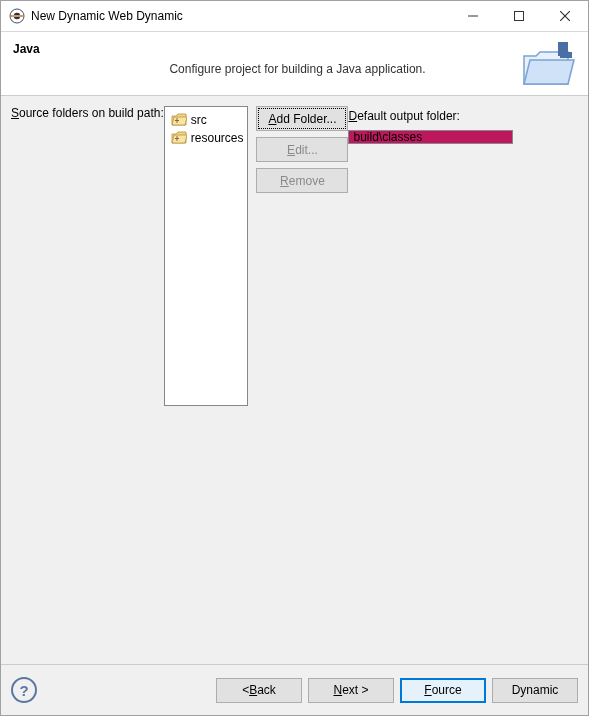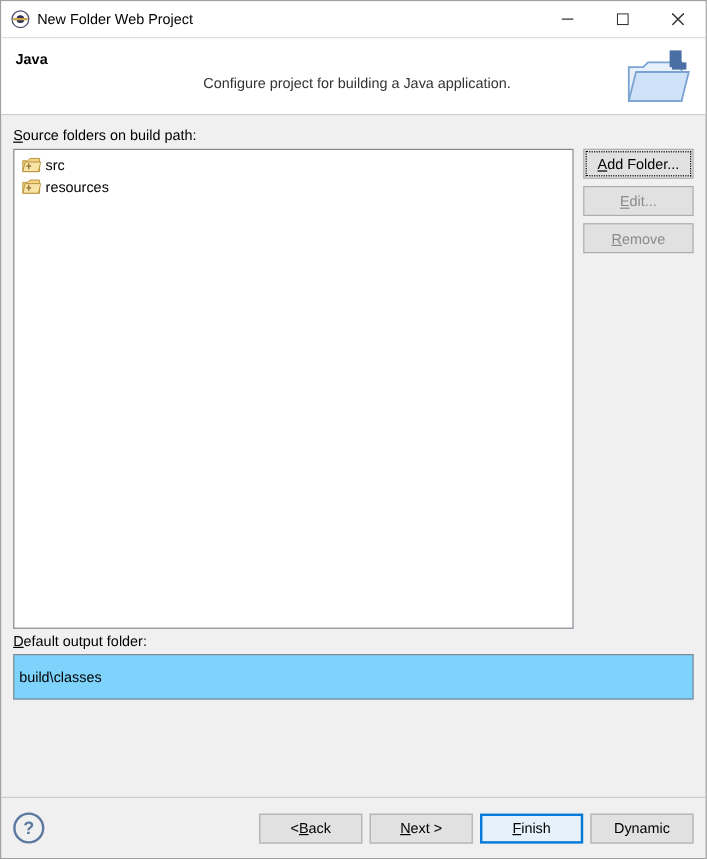--- a/index.html
+++ b/index.html
@@ -6,51 +6,51 @@
   body { width: 589px; height: 716px; background: #f0f0f0; border: 1px solid #a0a0a0; display: flex; flex-direction: column; }
   .titlebar { height: 31px; display: flex; align-items: center; padding-left: 8px; background: #fff; border-bottom: 1px solid #d8d8d8; }
   .titlebar-icon { width: 16px; height: 16px; margin-right: 6px; }
   .titlebar-text { font-size: 12px; flex: 1; color: #000; }
   .winbtn { width: 46px; height: 30px; display: flex; align-items: center; justify-content: center; }
   .winbtn svg { display: block; }
   .header { background: #fff; border-bottom: 1px solid #ccc; padding: 10px 12px 14px; position: relative; min-height: 64px; }
   .header-title { font-size: 12px; font-weight: bold; color: #000; }
   .header-sub { font-size: 12px; color: #333; margin-top: 6px; padding-left: 6px; text-align: center; }
   .header-icon { position: absolute; right: 12px; top: 8px; }
-  .content { flex: 1; padding: 10px 10px 0; display: flex; flex-direction: column; }
+  .content { flex: 1; padding: 10px 10px 0; display: flex; flex-direction: row; }
   .label { font-size: 12px; color: #000; margin-bottom: 4px; }
   .underline { text-decoration: underline; }
   .row { display: flex; }
-  .folder-list { flex: 1; height: 400px; background: #fff; border: 1px solid #828790; padding: 4px 4px; overflow: auto; }
+  .folder-list { flex: 1; height: 300px; background: #fff; border: 1px solid #828790; padding: 4px 4px; overflow: auto; }
   .folder-item { display: flex; align-items: center; height: 18px; padding-left: 2px; font-size: 12px; color: #000; }
   .folder-item .icon { margin-right: 4px; display:flex; }
   .side-buttons { width: 92px; margin-left: 8px; display: flex; flex-direction: column; gap: 6px; }
   .btn { height: 25px; font-size: 12px; background: #e1e1e1; border: 1px solid #adadad; color: #000; display: flex; align-items: center; justify-content: center; cursor: default; }
   .btn.dashed { outline: 1px dotted #000; outline-offset: -3px; }
   .btn.disabled { color: #8a8a8a; }
   .output-section { margin-top: 3px; }
-  .text-input { width: 100%; height: 38px; font-size: 12px; padding: 0 4px; background: #7dd3fc; border: 1px solid #828790; }
+  .text-input { width: 100%; height: 14px; font-size: 12px; padding: 0 4px; background: #be185d; border: 1px solid #828790; }
   .footer { border-top: 1px solid #ccc; padding: 12px 10px 12px; display: flex; align-items: center; margin-top: auto; }
   .help-circle { width: 26px; height: 26px; border: 2px solid #5a78a0; border-radius: 50%; display: flex; align-items: center; justify-content: center; color: #5a78a0; font-weight: bold; font-size: 15px; }
   .footer-buttons { margin-left: auto; display: flex; gap: 6px; }
   .fbtn { width: 86px; height: 25px; font-size: 12px; background: #e1e1e1; border: 1px solid #adadad; color: #000; display: flex; align-items: center; justify-content: center; }
   .fbtn.primary { border: 2px solid #0078d7; background: #e5f1fb; }
 </style>
 </head>
 <body>
 
 <div class="titlebar">
   <span class="titlebar-icon">
     <svg width="16" height="16" viewBox="0 0 16 16">
       <circle cx="8" cy="8" r="7" fill="#fff" stroke="#4a4a6a" stroke-width="1"></circle>
       <circle cx="8" cy="8" r="3.2" fill="#2c2c54"></circle>
       <rect x="2" y="7" width="12" height="2" fill="#c9a34e"></rect>
     </svg>
   </span>
-  <span class="titlebar-text">New Folder Web Project</span>
+  <span class="titlebar-text">New Dynamic Web Dynamic</span>
   <div class="winbtn">
     <svg width="10" height="10">
         <line x1="0" y1="5" x2="10" y2="5" stroke="#333" stroke-width="1"></line>
       </svg>
   </div>
   <div class="winbtn">
     <svg width="10" height="10">
         <rect x="0.5" y="0.5" width="9" height="9" fill="none" stroke="#333" stroke-width="1"></rect>
       </svg>
   </div>
@@ -124,19 +124,19 @@
 <div class="footer">
   <div class="help-circle">?</div>
   <div class="footer-buttons">
     <div class="fbtn">&lt; <span class="underline">B</span><span>ack</span></div>
     <div class="fbtn">
         <span class="underline">N</span>
         <span>ext &gt;</span>
       </div>
     <div class="fbtn primary">
         <span class="underline">F</span>
-        <span>inish</span>
+        <span>ource</span>
       </div>
     <div class="fbtn">
         <span>Dynamic</span>
       </div>
   </div>
 </div>
 
 </body></html>

